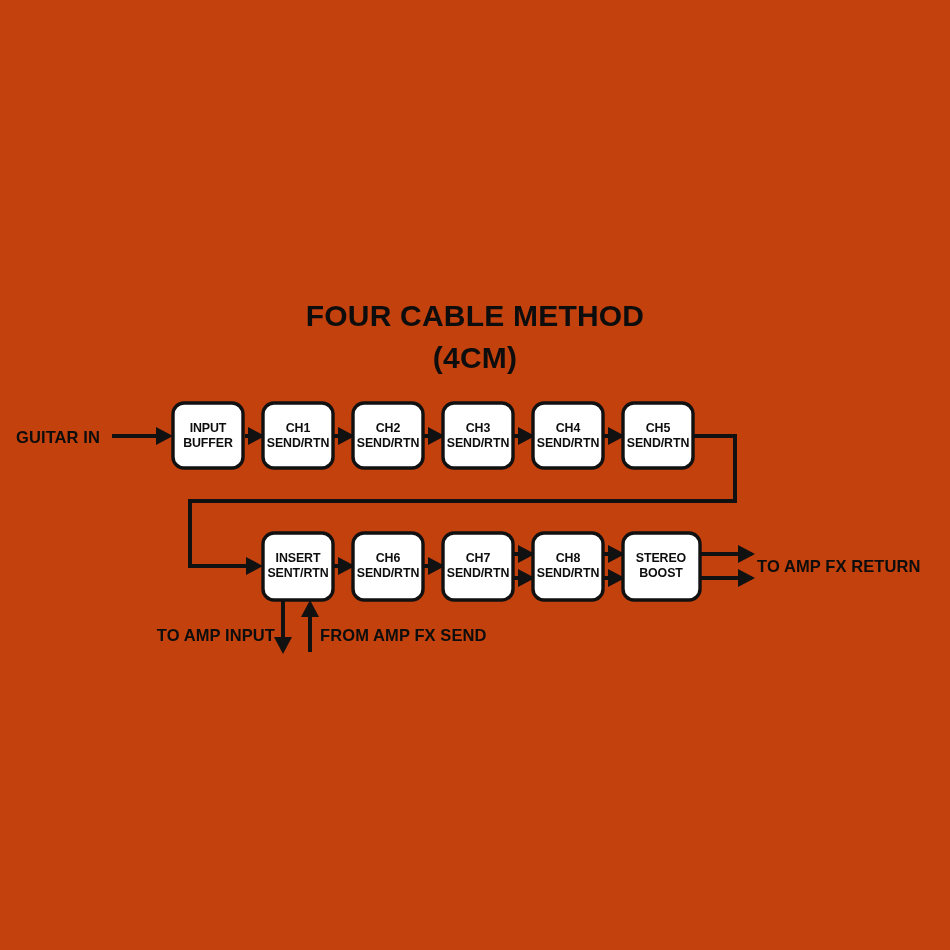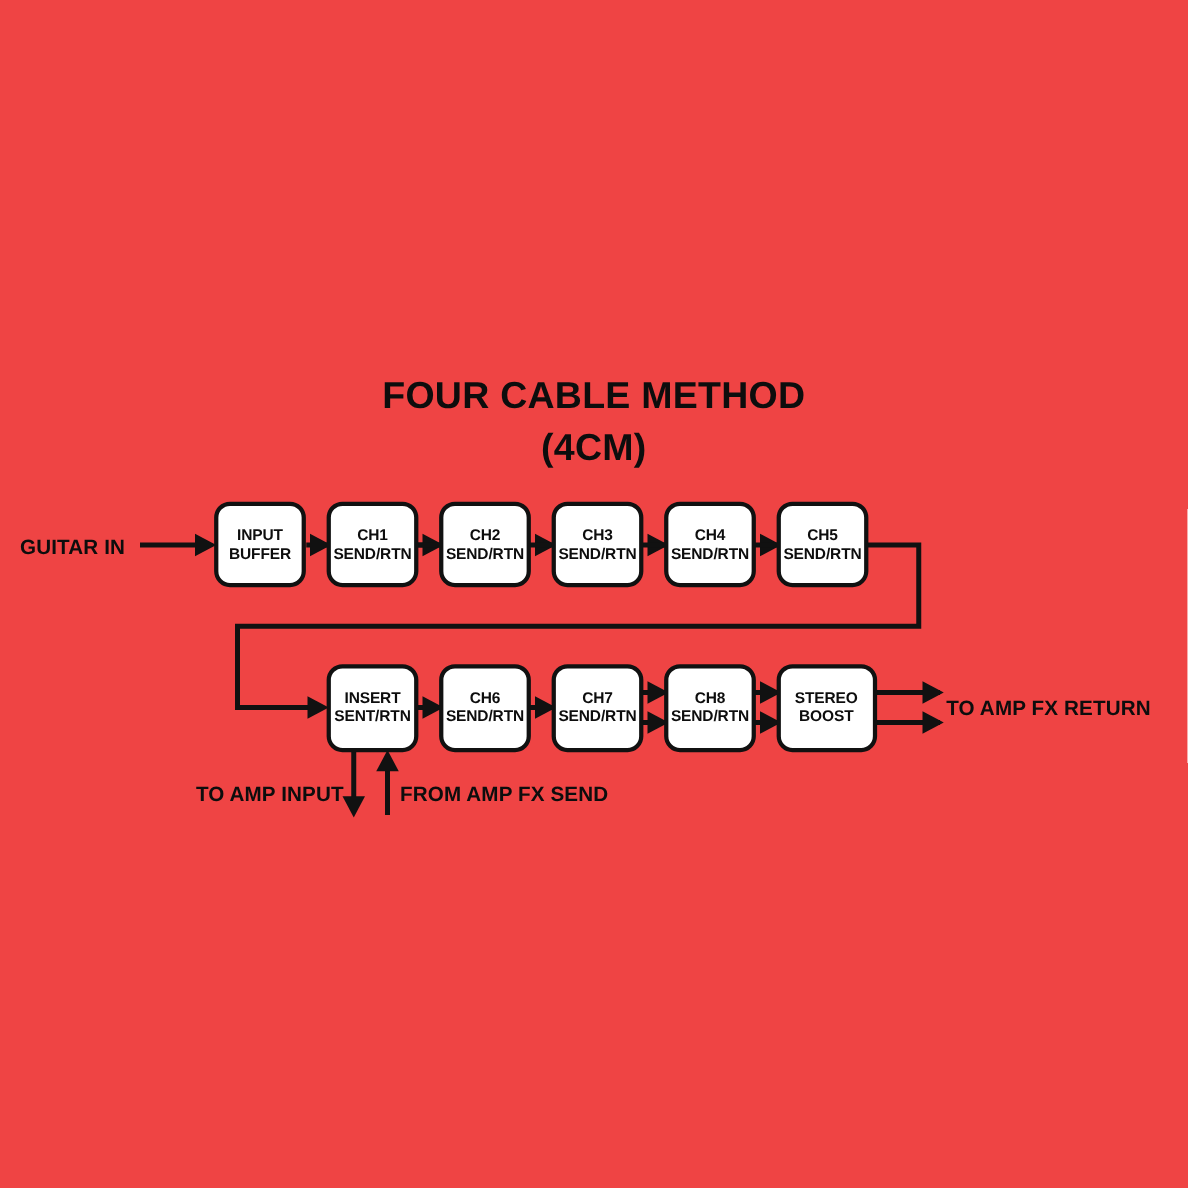--- a/index.html
+++ b/index.html
@@ -9,21 +9,21 @@
     background: #ffffff;
   }
   body {
     font-family: "Liberation Sans", sans-serif;
     -webkit-font-smoothing: antialiased;
   }
   #stage {
     position: relative;
     width: 950px;
     height: 950px;
-    background: #ef4444;
+    background: #c2410c;
     overflow: hidden;
   }
   #diagram-svg {
     position: absolute;
     left: 0;
     top: 0;
     width: 950px;
     height: 950px;
     display: block;
   }

